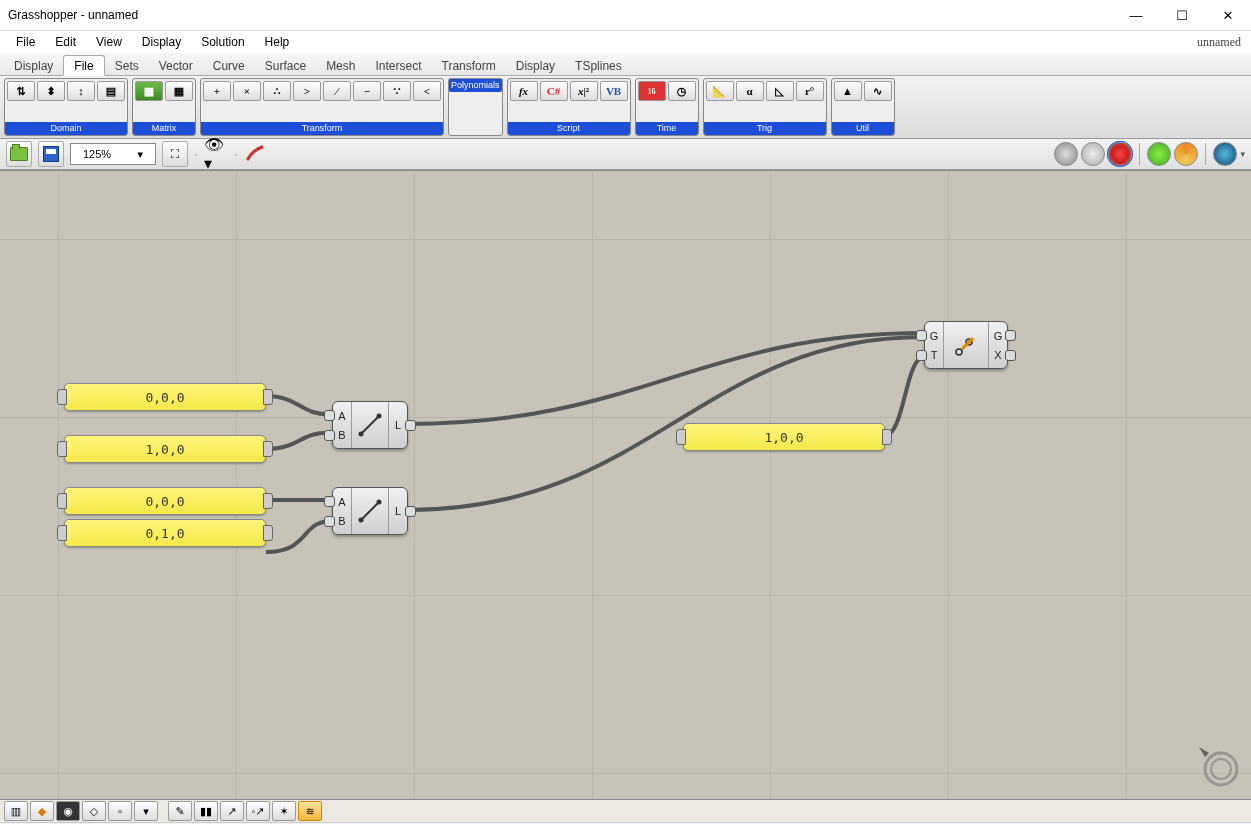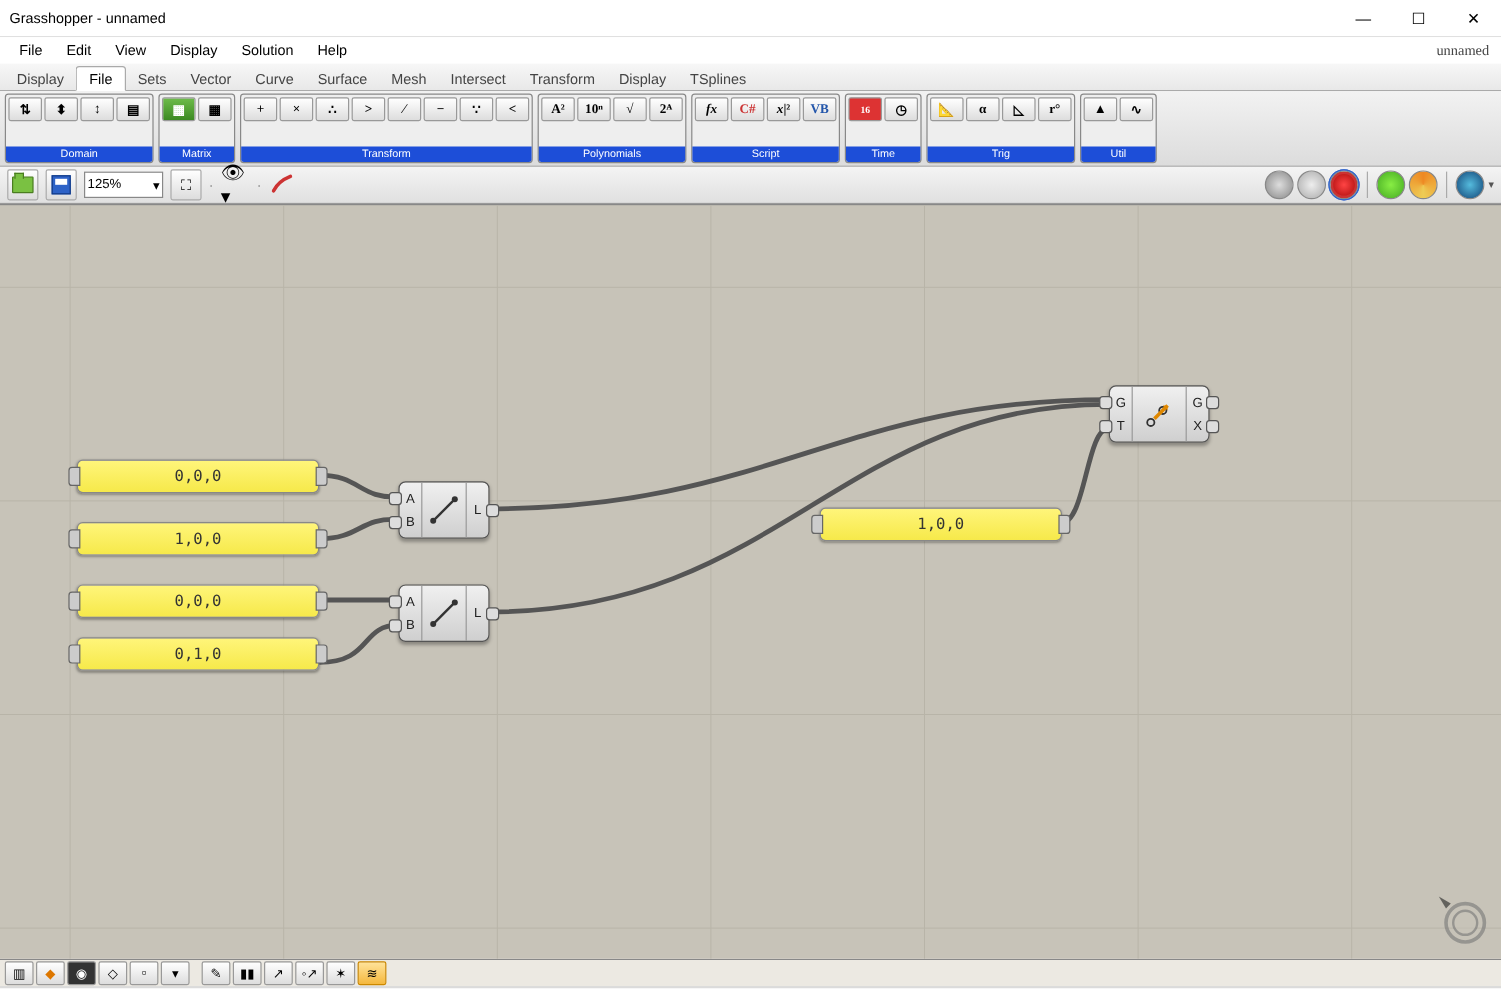--- a/index.html
+++ b/index.html
@@ -145,21 +145,21 @@
     border:1px solid #aaa;
     border-radius:2px;
     background:linear-gradient(#fff,#ddd);
     display:flex;align-items:center;justify-content:center;
   }
   .zoombox {
     width:60px;height:20px;
     border:1px solid #888;
     background:#fff;
     font-size:11px;
-    padding:0 2px;
+    padding:0 12px;
     display:flex;align-items:center;justify-content:space-between;
   }
   .toolbar2 .spacer { flex:1; }
   .roundbtn {
     width:22px;height:22px;border-radius:50%;
     border:1px solid #888;
     display:inline-block;
   }
   .tb-right { display:flex; gap:3px; align-items:center; }
   .tb-right .sep { width:1px;height:22px;background:#aaa;margin:0 4px; }
@@ -330,26 +330,20 @@
       <div class="gbtn">∴</div>
       <div class="gbtn">&gt;</div>
       <div class="gbtn">⁄</div>
       <div class="gbtn">−</div>
       <div class="gbtn">∵</div>
       <div class="gbtn">&lt;</div>
     </div>
     <div class="group-label">Transform</div>
   </div>
   <div class="group">
-    <div class="group-body">
-      <div class="gbtn">A²</div>
-      <div class="gbtn">10ⁿ</div>
-      <div class="gbtn">√</div>
-      <div class="gbtn">2ᴬ</div>
-    </div>
     <div class="group-label">Polynomials</div>
   </div>
   <div class="group">
     <div class="group-body">
       <div class="gbtn">
           <i>fx</i>
         </div>
       <div class="gbtn" style="color:#c33;font-weight:bold">C#</div>
       <div class="gbtn"><i>x</i>|²</div>
       <div class="gbtn" style="color:#25a;font-weight:bold">VB</div>
@@ -443,21 +437,21 @@
   <div class="panel" style="left:64px;top:264px;width:200px">
     <span class="grip"></span>
     <span>1,0,0</span>
     <span class="gripR"></span>
   </div>
   <div class="panel" style="left:64px;top:316px;width:200px">
     <span class="grip"></span>
     <span>0,0,0</span>
     <span class="gripR"></span>
   </div>
-  <div class="panel" style="left:64px;top:360px;width:200px">
+  <div class="panel" style="left:64px;top:348px;width:200px">
     <span class="grip"></span>
     <span>0,1,0</span>
     <span class="gripR"></span>
   </div>
   <div class="panel" style="left:683px;top:252px;width:200px">
     <span class="grip"></span>
     <span>1,0,0</span>
     <span class="gripR"></span>
   </div>
 

